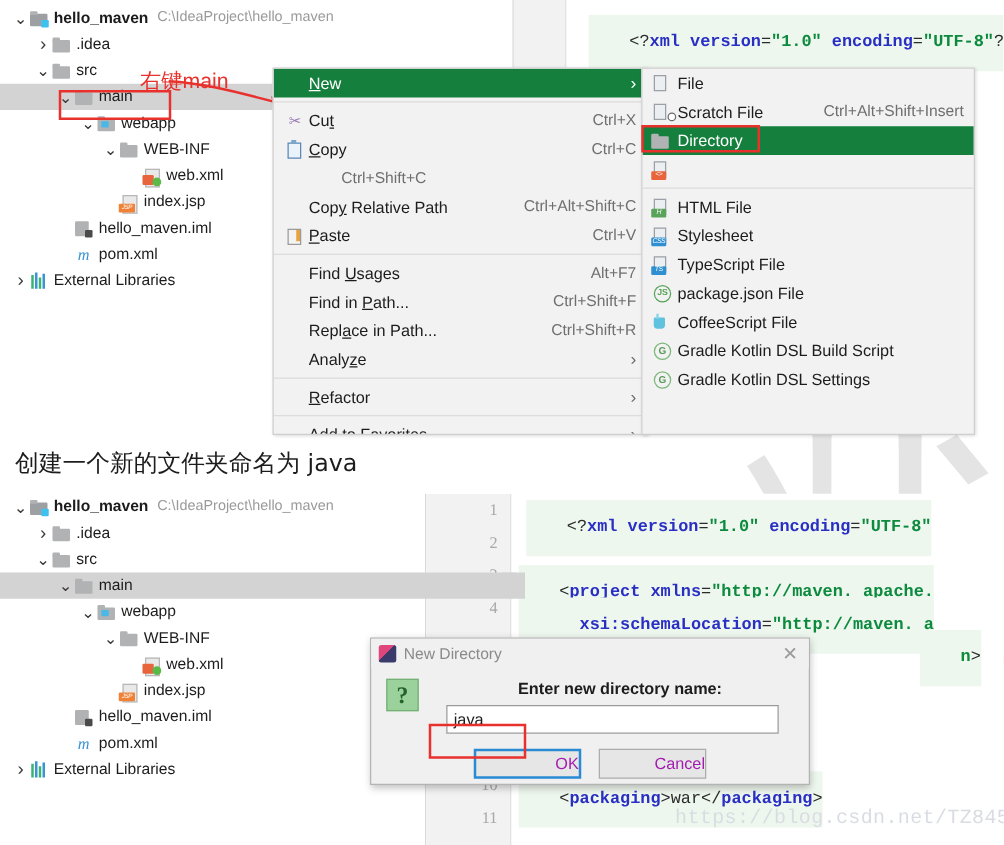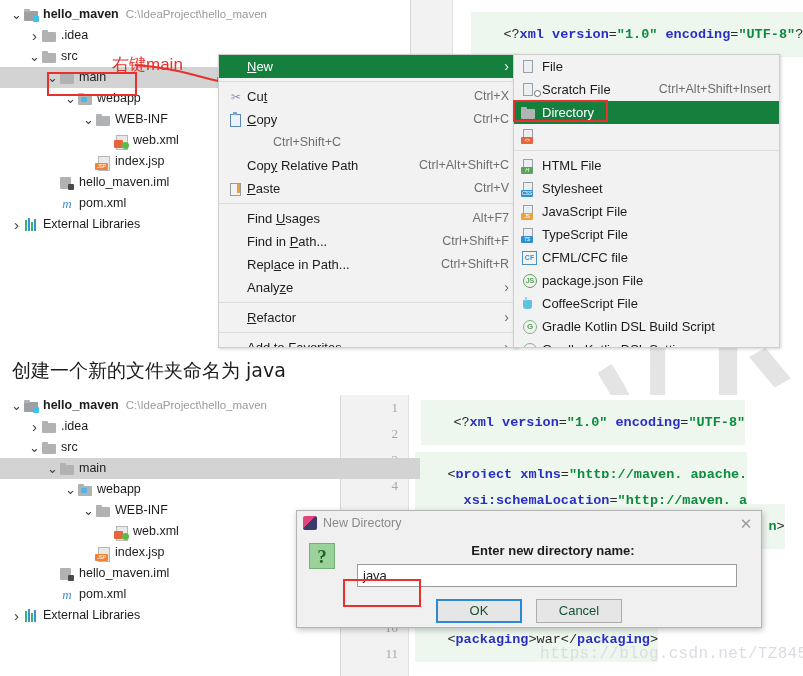--- a/index.html
+++ b/index.html
@@ -218,22 +218,22 @@
     font-family:"Liberation Serif", serif;
   }
   .dlg-label{ margin-left:48px; font-size:13px; font-weight:bold; color:#1c1c1c;text-align:center; }
   .dlg-input{
     margin:6px 0 0 48px; height:23px; background:#ffffff;
     border:1px solid #9a9a9a; line-height:21px; padding:0 5px;
     font-size:13px; color:#1c1c1c; width:calc(100% - 60px);
   }
   .dlg-btns{ display:flex; justify-content:center; gap:14px; padding:12px 0 10px 0; }
   .btn{
-    min-width:86px; height:24px; line-height:22px; text-align:center;
-    background:#e6e6e6; border:1px solid #adadad; font-size:13px; color:#14532d;
+    min-width:86px; height:24px; line-height:22px; text-align:right;
+    background:#e6e6e6; border:1px solid #adadad; font-size:13px; color:#a21caf;
   }
   .btn.primary{ border:2px solid #2a8ad4; background:#e6e6e6; line-height:20px; }
 
   
   .wm-url{
     position:absolute; color:#d9dde3; font-size:16px;
     letter-spacing:0.3px; white-space:nowrap;
     font-family:"Liberation Sans", sans-serif;
   }
   .wm-big{
@@ -459,36 +459,23 @@
     <div class="mitem">
       <span class="micon fi">
         <i class="sheet"></i>
         <i class="lbl" style="background: rgb(47, 143, 208);">CSS</i>
       </span>
       <span class="mlabel">Stylesheet</span>
     </div>
     <div class="mitem">
       <span class="micon fi">
         <i class="sheet"></i>
-        <i class="lbl" style="background: rgb(232, 163, 61);">JS</i>
-      </span>
-      <span class="mlabel">JavaScript File</span>
-    </div>
-    <div class="mitem">
-      <span class="micon fi">
-        <i class="sheet"></i>
         <i class="lbl" style="background: rgb(47, 143, 208);">TS</i>
       </span>
       <span class="mlabel">TypeScript File</span>
-    </div>
-    <div class="mitem">
-      <span class="micon">
-        <i class="fi-cf" style="position: absolute; left: 2px; top: 1px; display: block; border: 1px solid rgb(74, 144, 196); color: rgb(74, 144, 196); font-size: 7px; text-align: center; line-height: 12px; width: 15px; height: 14px; font-weight: bold; font-style: normal;">CF</i>
-      </span>
-      <span class="mlabel">CFML/CFC file</span>
     </div>
     <div class="mitem">
       <span class="micon">
         <i style="position: absolute; left: 3px; top: 1px; display: block; border: 1.5px solid rgb(90, 163, 90); border-radius: 50%; width: 14px; height: 14px; color: rgb(90, 163, 90); font-size: 7px; text-align: center; line-height: 11px; font-weight: bold; font-style: normal;">JS</i>
       </span>
       <span class="mlabel">package.json File</span>
     </div>
     <div class="mitem">
       <span class="micon fi-coffee"></span>
       <span class="mlabel">CoffeeScript File</span>
@@ -617,21 +604,21 @@
       <span class="ic ic-lib">
         <i class="b b1"></i>
         <i class="b b2"></i>
         <i class="b b3"></i>
         <i class="b b4"></i>
       </span>
       <span class="tlabel">External Libraries</span>
     </div>
   </div>
 
-<div class="dialog" style="left:296px; top:510px; width:466px; height:118px;">
+<div class="dialog" style="left:296px; top:510px; width:352px; height:118px;">
   <div class="dlg-title">
     <span class="dlg-logo"></span>
     <span>New Directory</span>
     <span class="dlg-close">✕</span>
   </div>
   <div class="dlg-body">
     <div class="qicon">?</div>
     <div class="dlg-label">Enter new directory name:</div>
     <div class="dlg-input">java</div>
     <div class="redbox" style="left:46px; top:44px; width:78px; height:28px;"></div>

